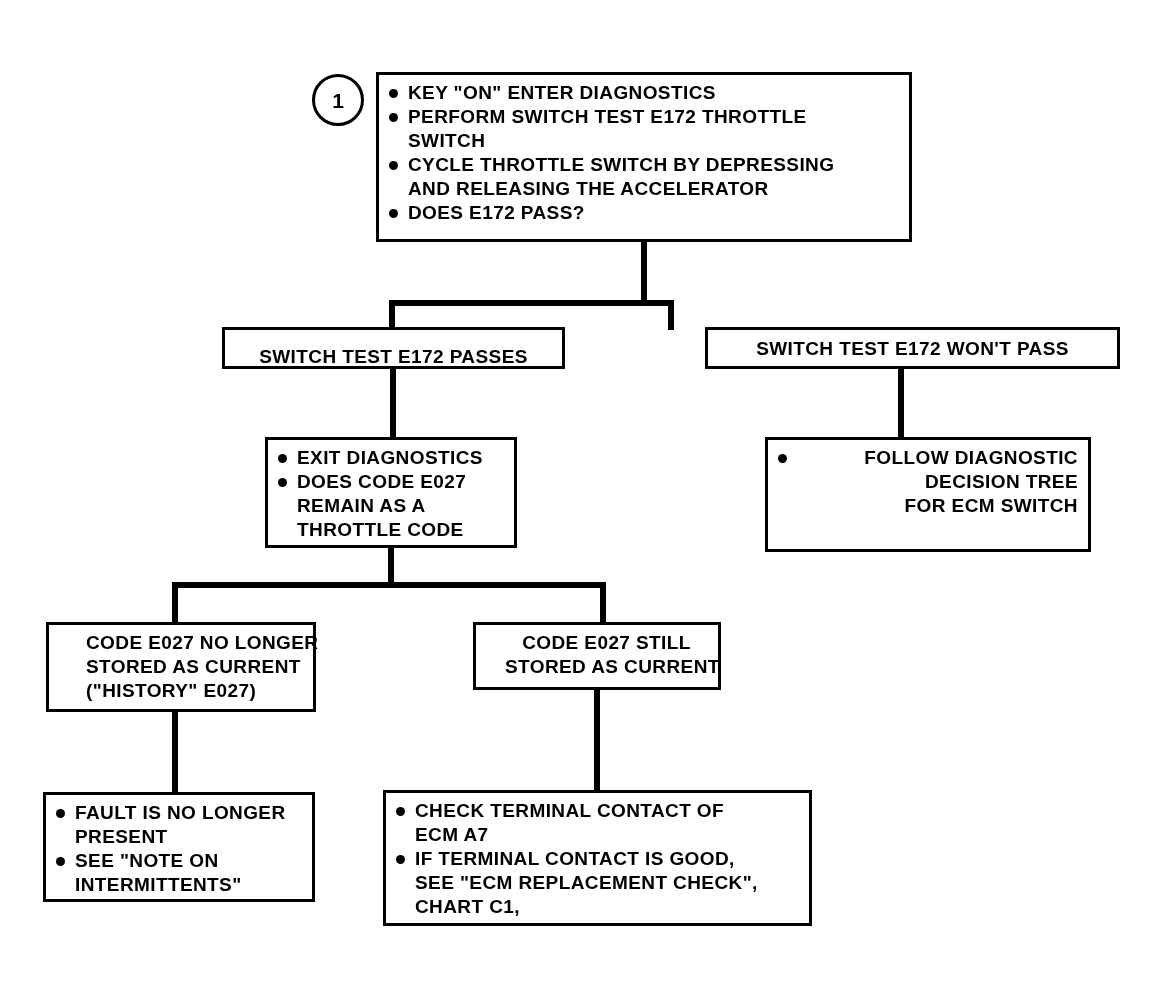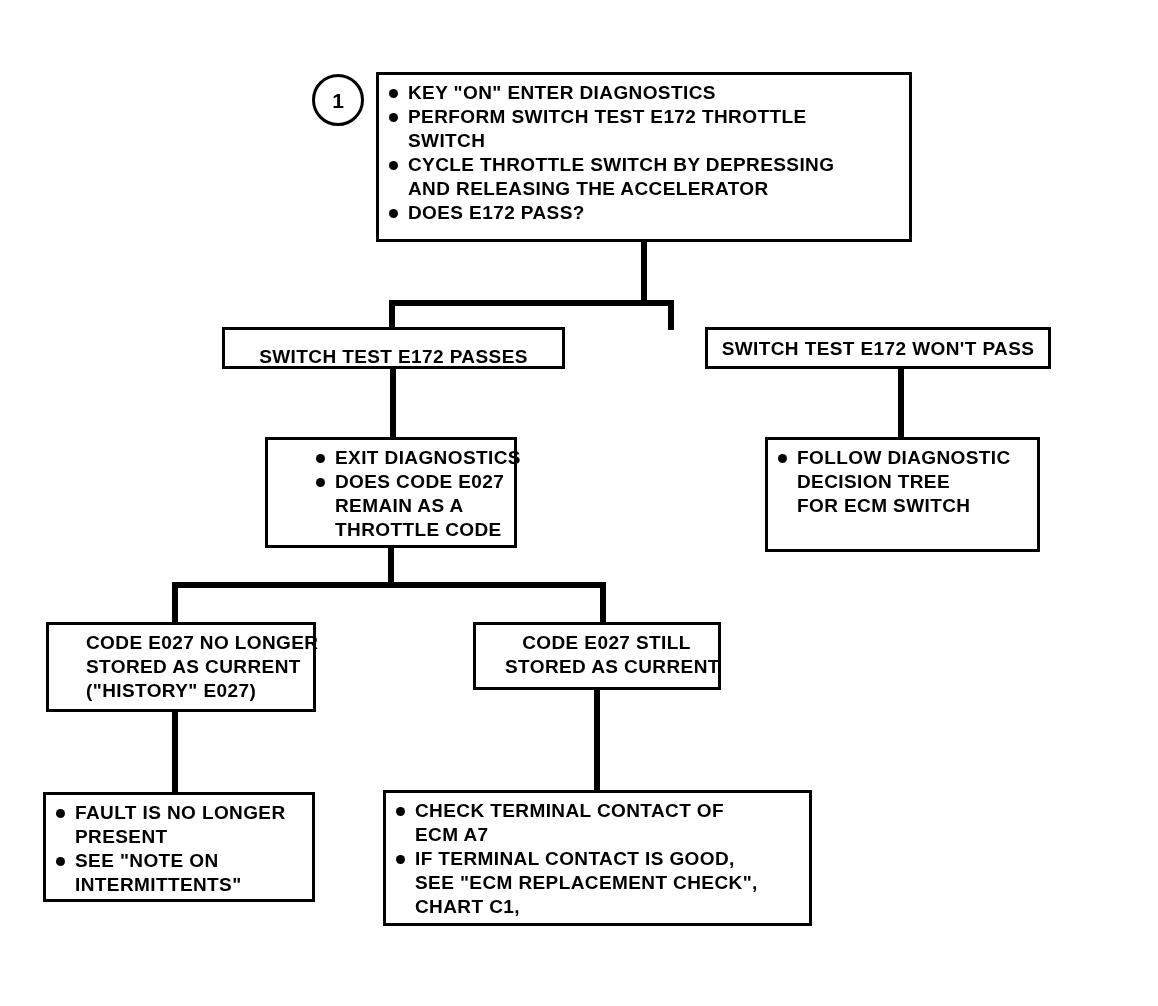--- a/index.html
+++ b/index.html
@@ -155,48 +155,48 @@
         </div>
       </div>
   </div>
 
   <div class="box centered" style="left:222px; top:327px; width:343px; height:42px;">
     <div class="box-inner" style="padding-top:15px;">
         <span class="line">SWITCH TEST E172 PASSES</span>
       </div>
   </div>
 
-  <div class="box centered" style="left:705px; top:327px; width:346px; height:42px;">
+  <div class="box centered" style="left:705px; top:327px; width:415px; height:42px;">
     <div class="box-inner" style="padding-top:7px;">
         <span class="line">SWITCH TEST E172 WON'T PASS</span>
       </div>
   </div>
 
-  <div class="box" style="left:265px; top:437px; width:252px; height:111px;padding-left:38px;">
+  <div class="box" style="left:265px; top:437px; width:252px; height:111px;">
     <div class="box-inner">
         <div class="bullet-row">
           <div class="bullet"></div>
           <span class="line bullet-text">EXIT DIAGNOSTICS</span>
         </div>
         <div class="bullet-row">
           <div class="bullet"></div>
           <span class="line bullet-text">DOES CODE E027</span>
         </div>
         <div class="bullet-row">
           <div class="bullet-spacer"></div>
           <span class="line bullet-text">REMAIN AS A</span>
         </div>
         <div class="bullet-row">
           <div class="bullet-spacer"></div>
           <span class="line bullet-text">THROTTLE CODE</span>
         </div>
       </div>
   </div>
 
-  <div class="box" style="left:765px; top:437px; width:275px; height:115px;">
+  <div class="box" style="left:765px; top:437px; width:326px; height:115px;text-align:right;">
     <div class="box-inner">
         <div class="bullet-row">
           <div class="bullet"></div>
           <span class="line bullet-text">FOLLOW DIAGNOSTIC</span>
         </div>
         <div class="bullet-row">
           <div class="bullet-spacer"></div>
           <span class="line bullet-text">DECISION TREE</span>
         </div>
         <div class="bullet-row">

